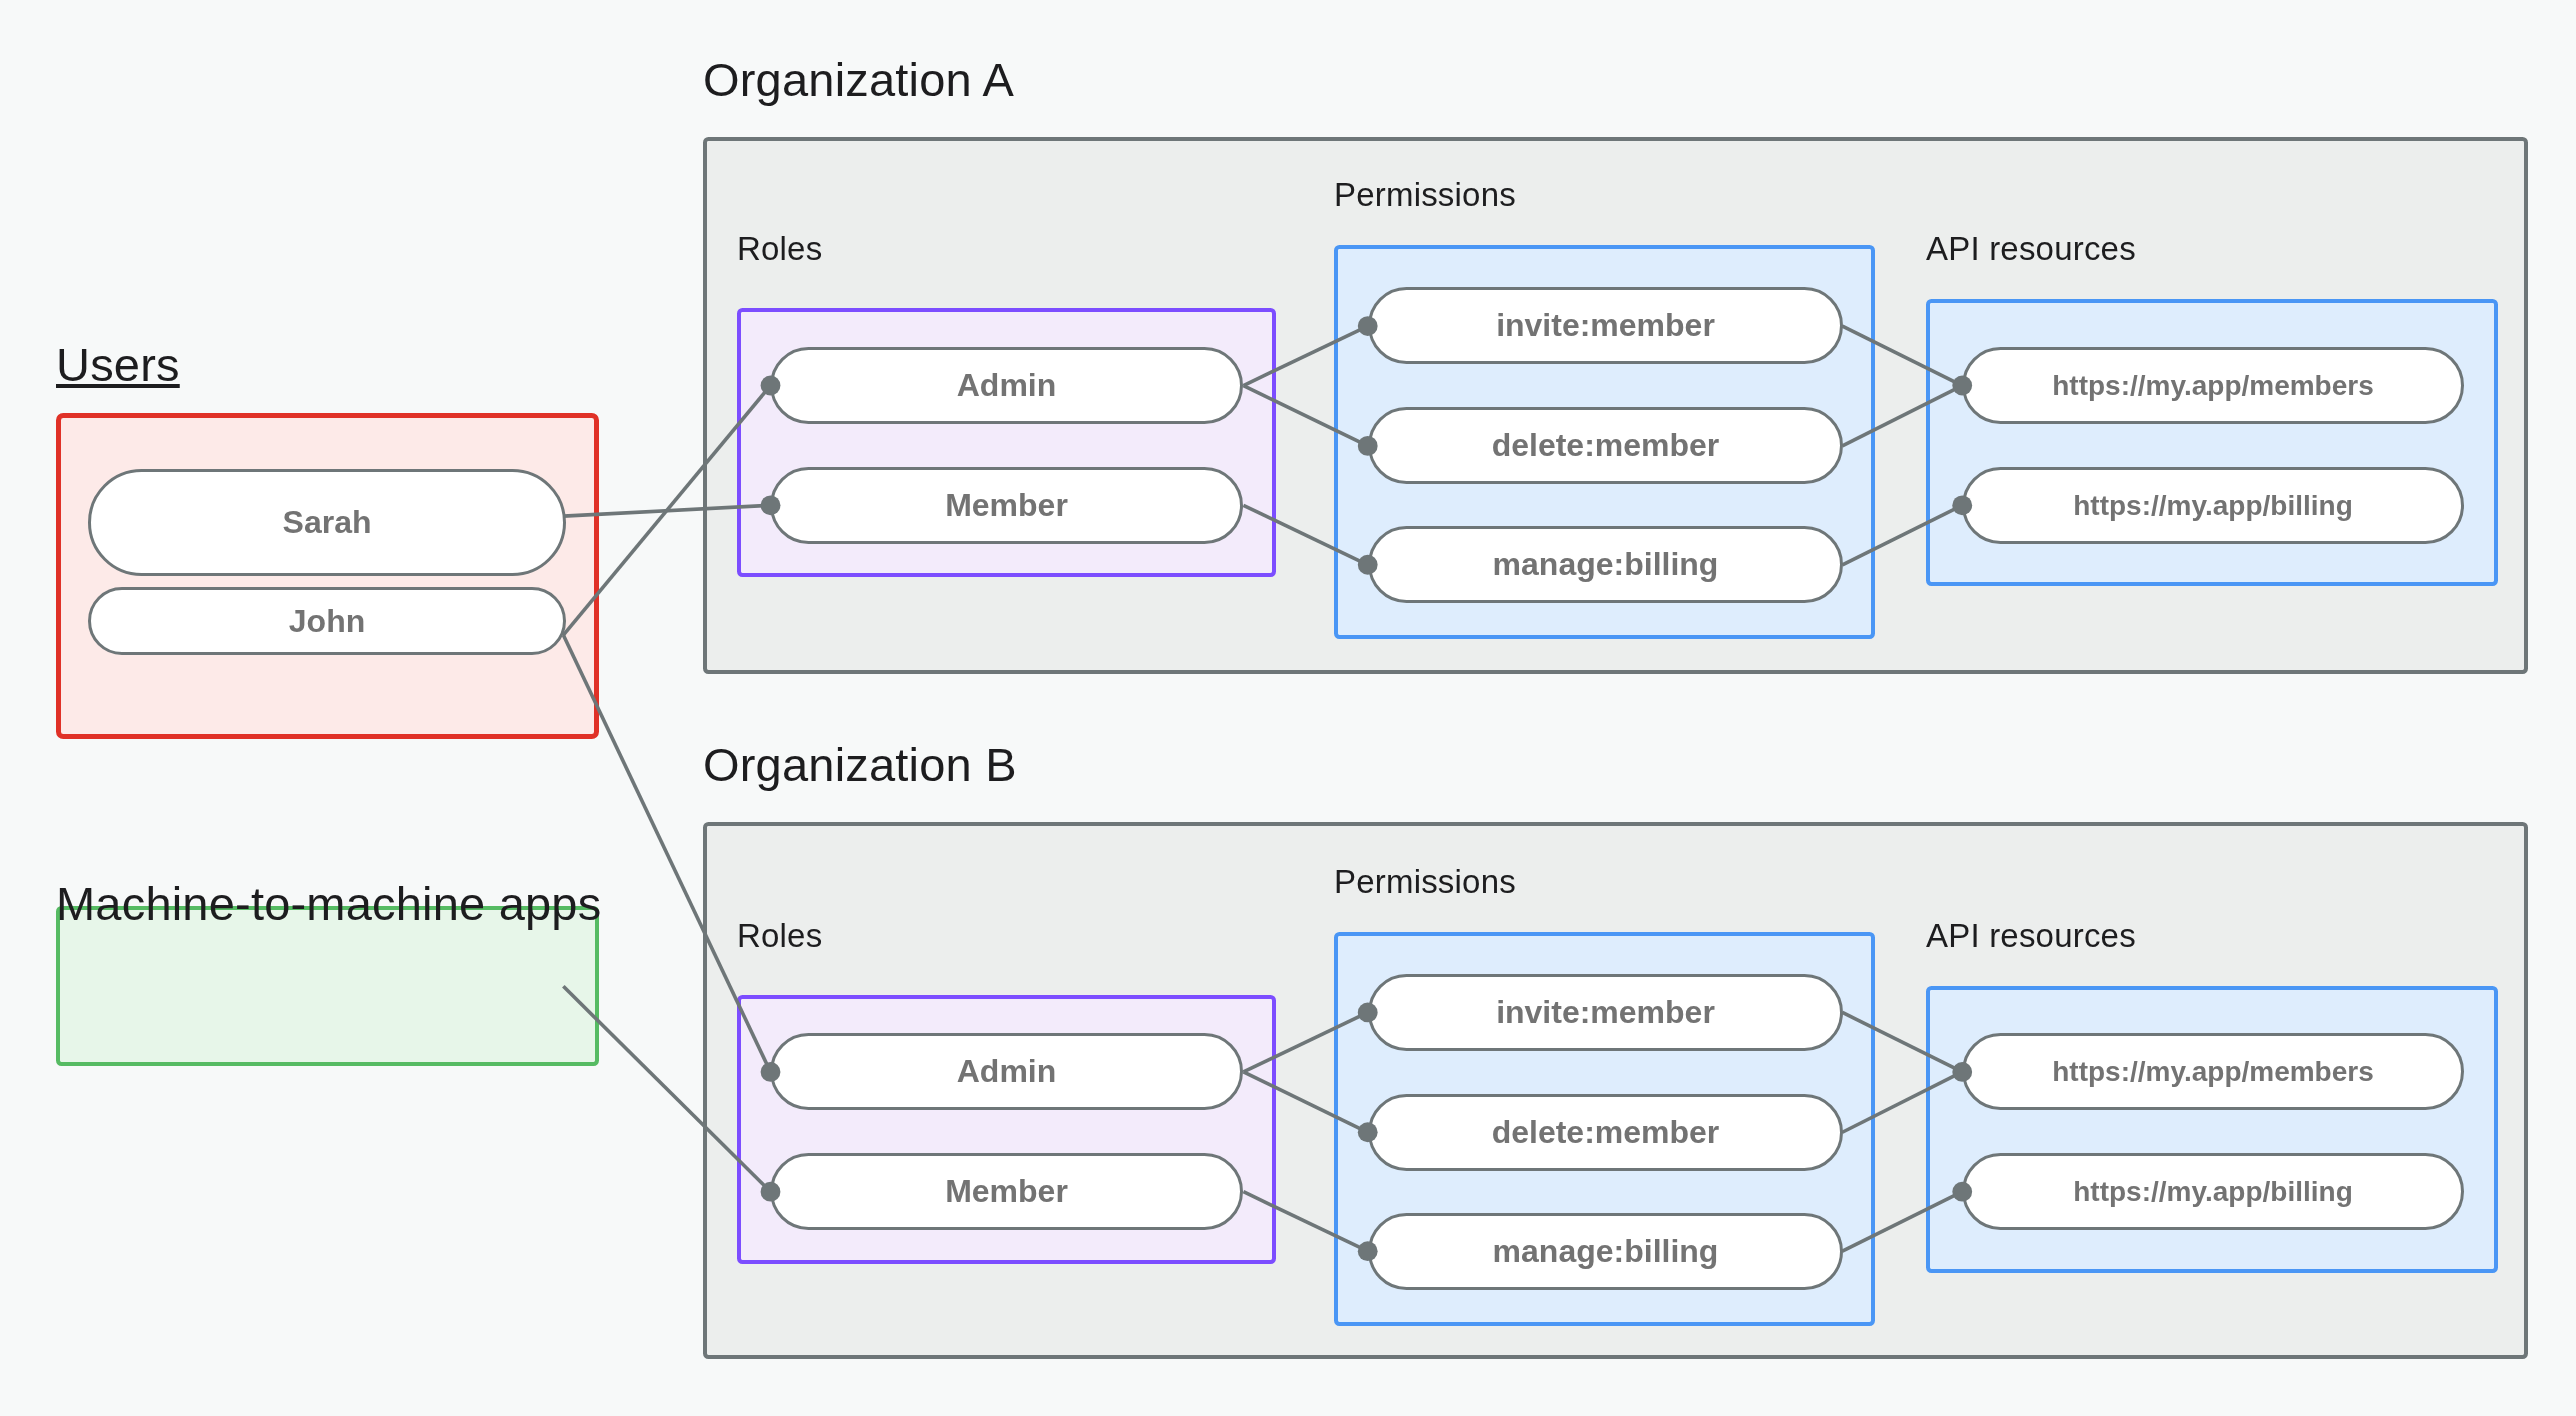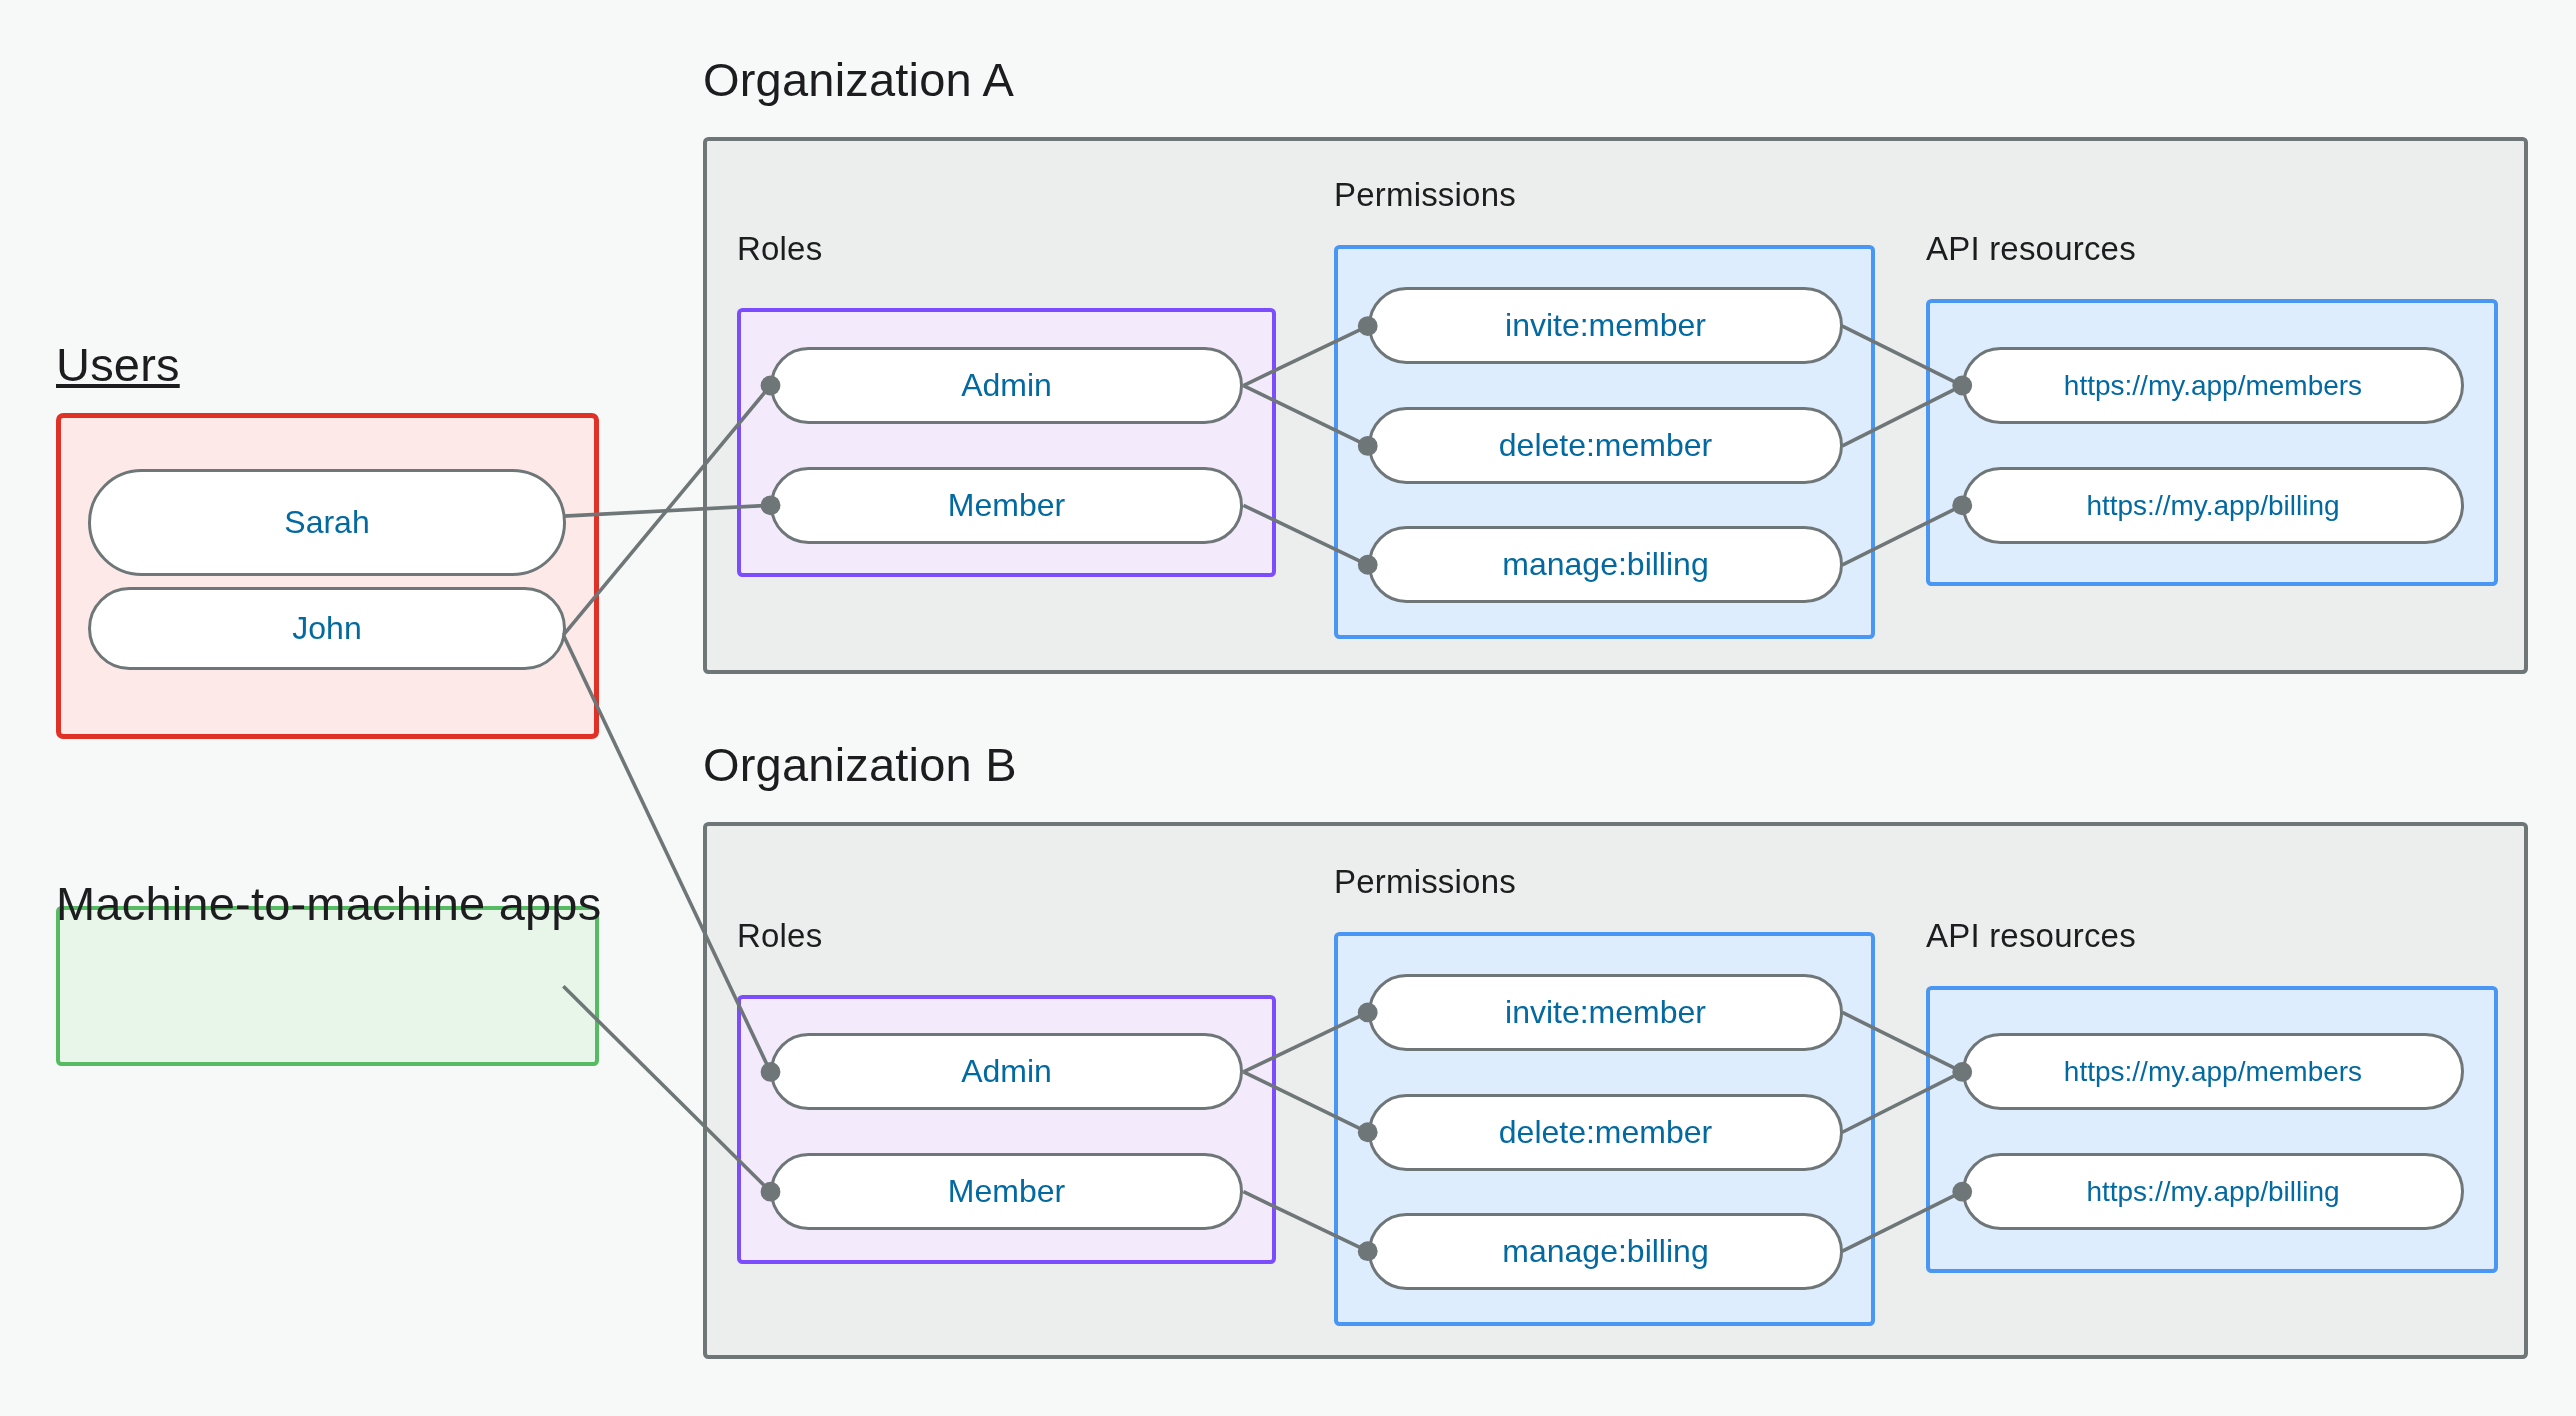--- a/index.html
+++ b/index.html
@@ -59,23 +59,24 @@
   .pill{
     position:absolute;
     box-sizing:border-box;
     background:#ffffff;
     border:3.6px solid #6e7678;
     border-radius:900px;
     display:flex;
     align-items:center;
     justify-content:center;
     font-size:32px;
-    color:#0369a1;
+    color:#737373;
     white-space:nowrap;
     z-index:4;
+    font-weight:bold;
   }
   .pill.url{font-size:28px;}
 </style>
 </head>
 <body>
 
 <div id="stage">
 
   <svg id="wires" viewBox="0 0 2859 1572" width="2576" height="1416">
     <g stroke="#6e7678" stroke-width="4" fill="none">
@@ -124,21 +125,21 @@
       <circle cx="1518" cy="1389" r="11"></circle>
 
       <circle cx="2178" cy="1190" r="11"></circle>
       <circle cx="2178" cy="1323" r="11"></circle>
     </g>
   </svg>
 
   <div class="group-label" style="left:56px;top:341px;text-decoration:underline;">Users</div>
   <div class="frame users-frame" style="left:56px;top:413px;width:543px;height:326px;"></div>
   <div class="pill" style="left:88px;top:469px;width:478px;height:107px;">Sarah</div>
-  <div class="pill" style="left:88px;top:587px;width:478px;height:83px;">John</div>
+  <div class="pill" style="left:88px;top:587px;width:478px;height:68px;">John</div>
 
   <div class="group-label" style="left:56px;top:880px;">Machine-to-machine apps</div>
   <div class="frame m2m-frame" style="left:56px;top:906px;width:543px;height:160px;"></div>
 
   <div class="group-label" style="left:703px;top:56px;">Organization A</div>
   <div class="frame org-frame" style="left:703px;top:137px;width:1825px;height:537px;"></div>
 
   <div class="group-label" style="left:737px;top:232px;font-size:33px;">Roles</div>
   <div class="frame roles-frame" style="left:737px;top:308px;width:539px;height:269px;"></div>
   <div class="pill" style="left:770px;top:347px;width:473px;height:77px;">Admin</div>

